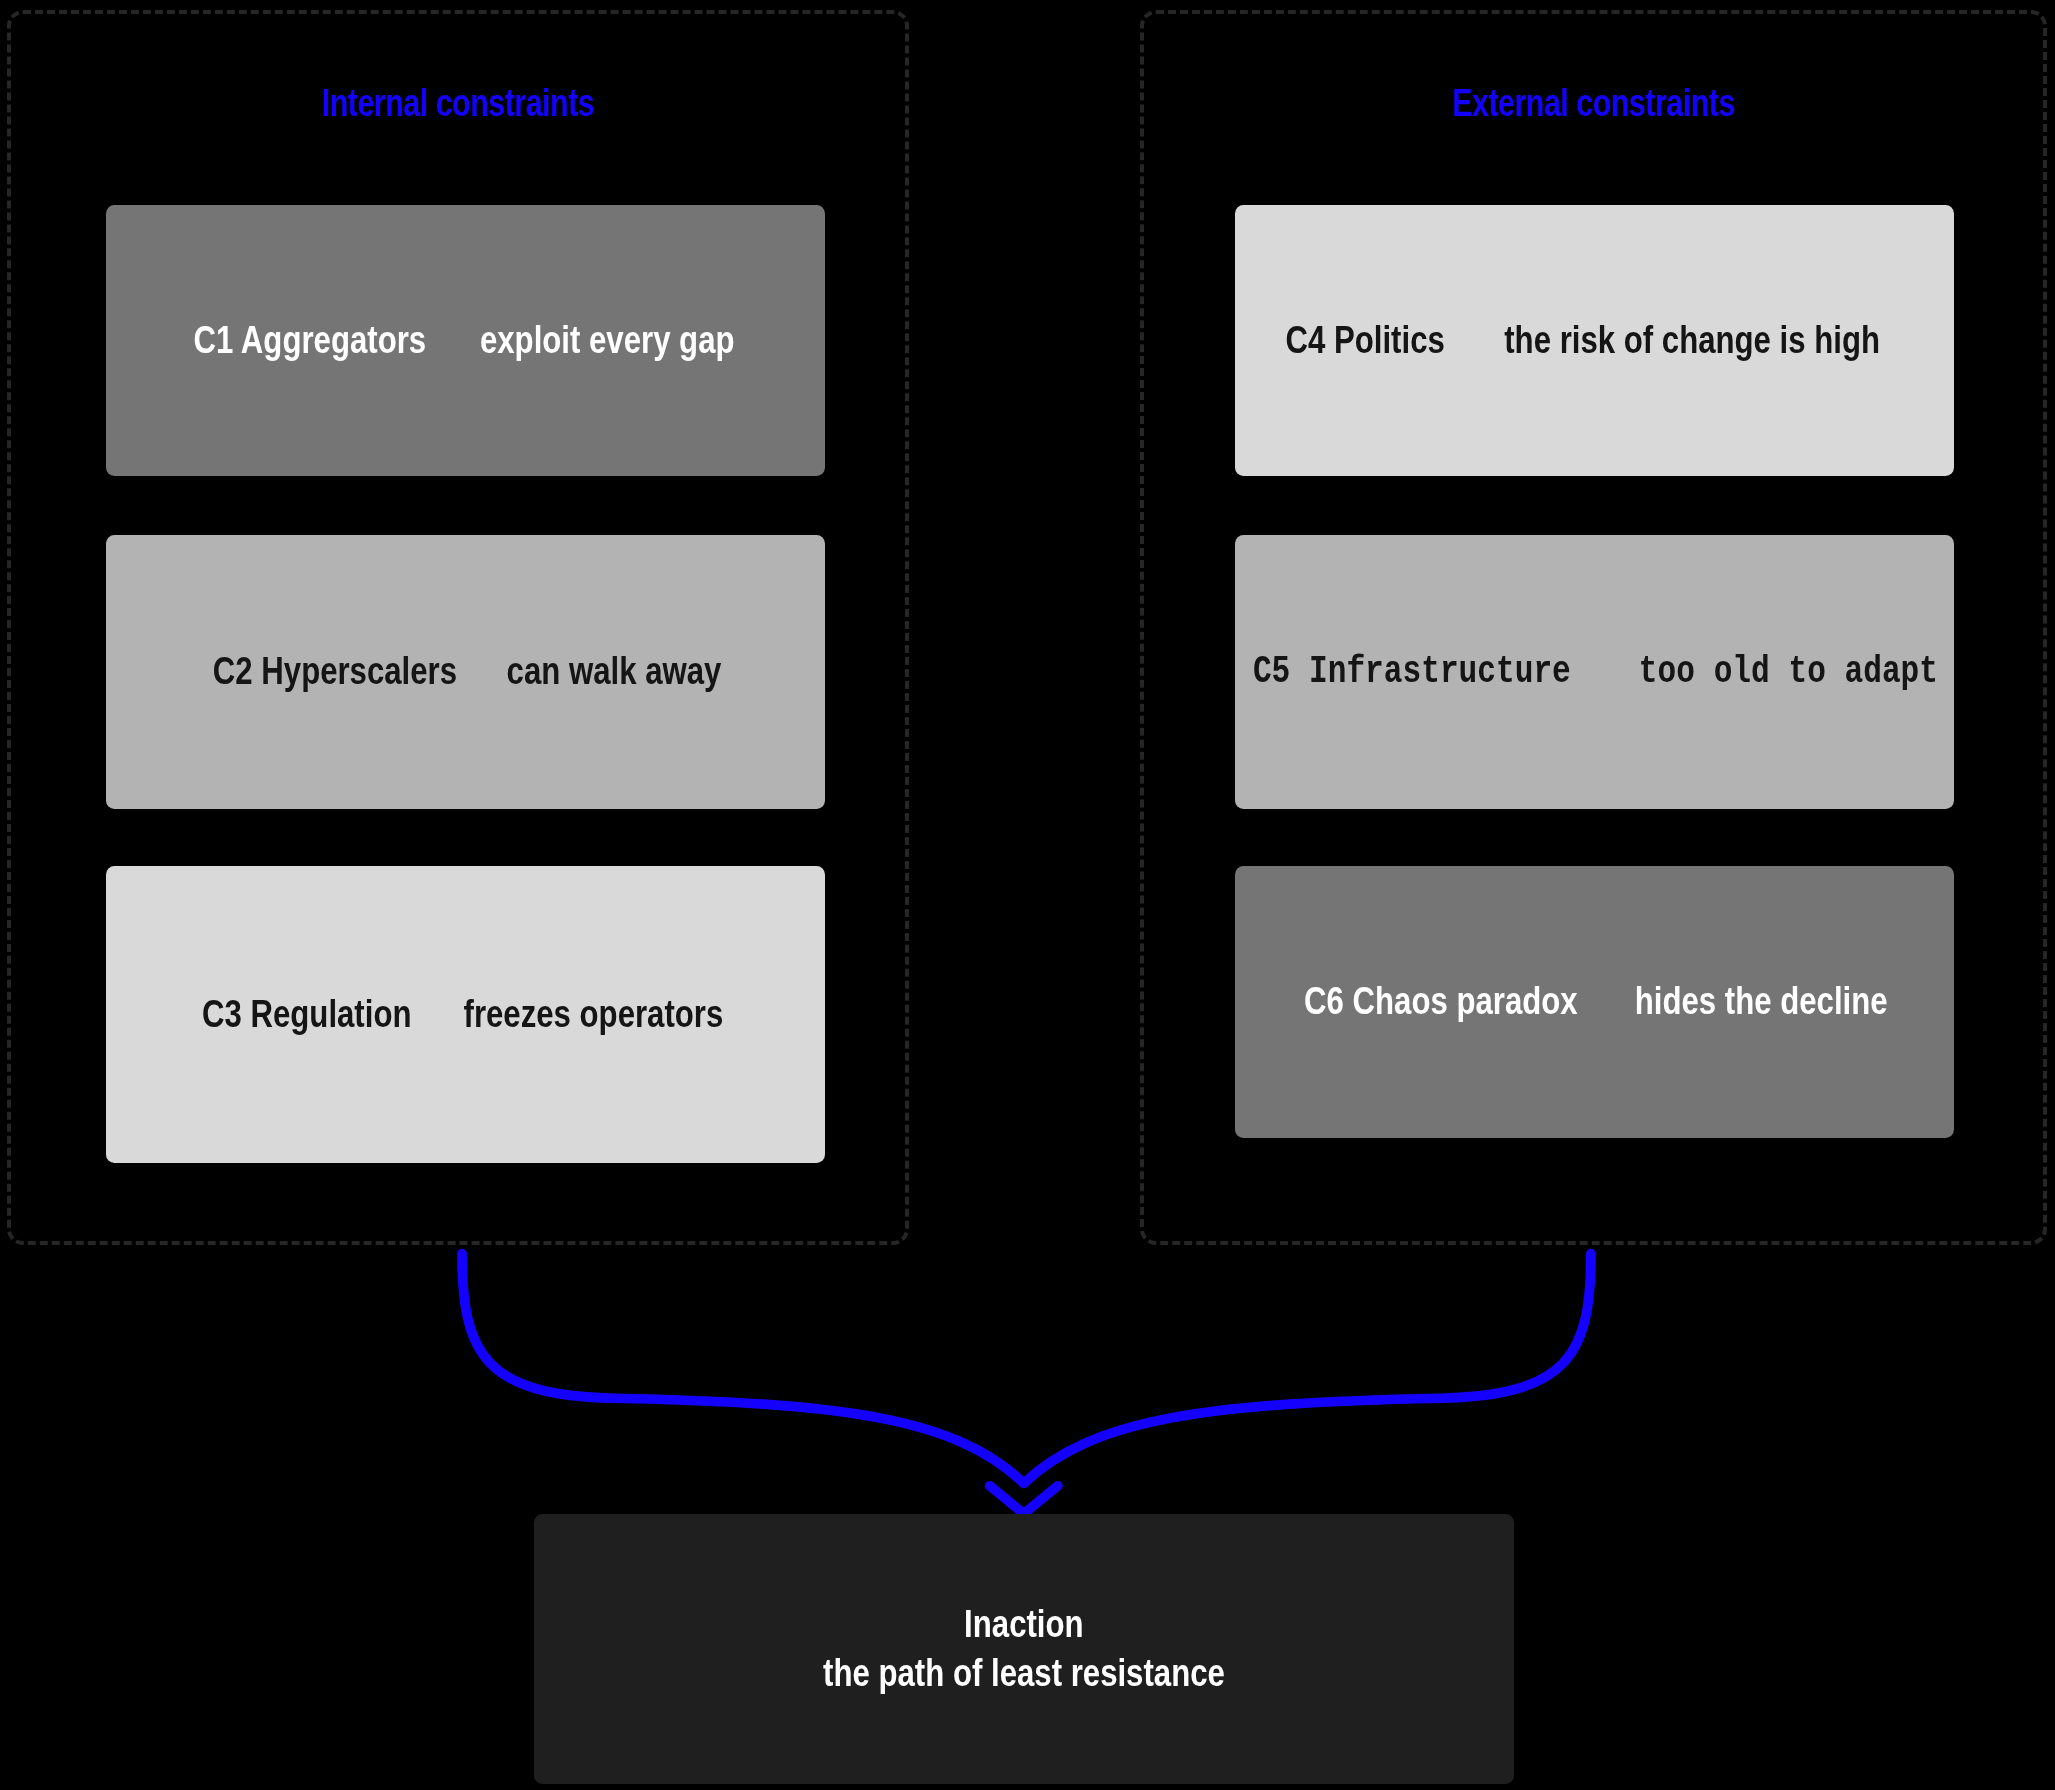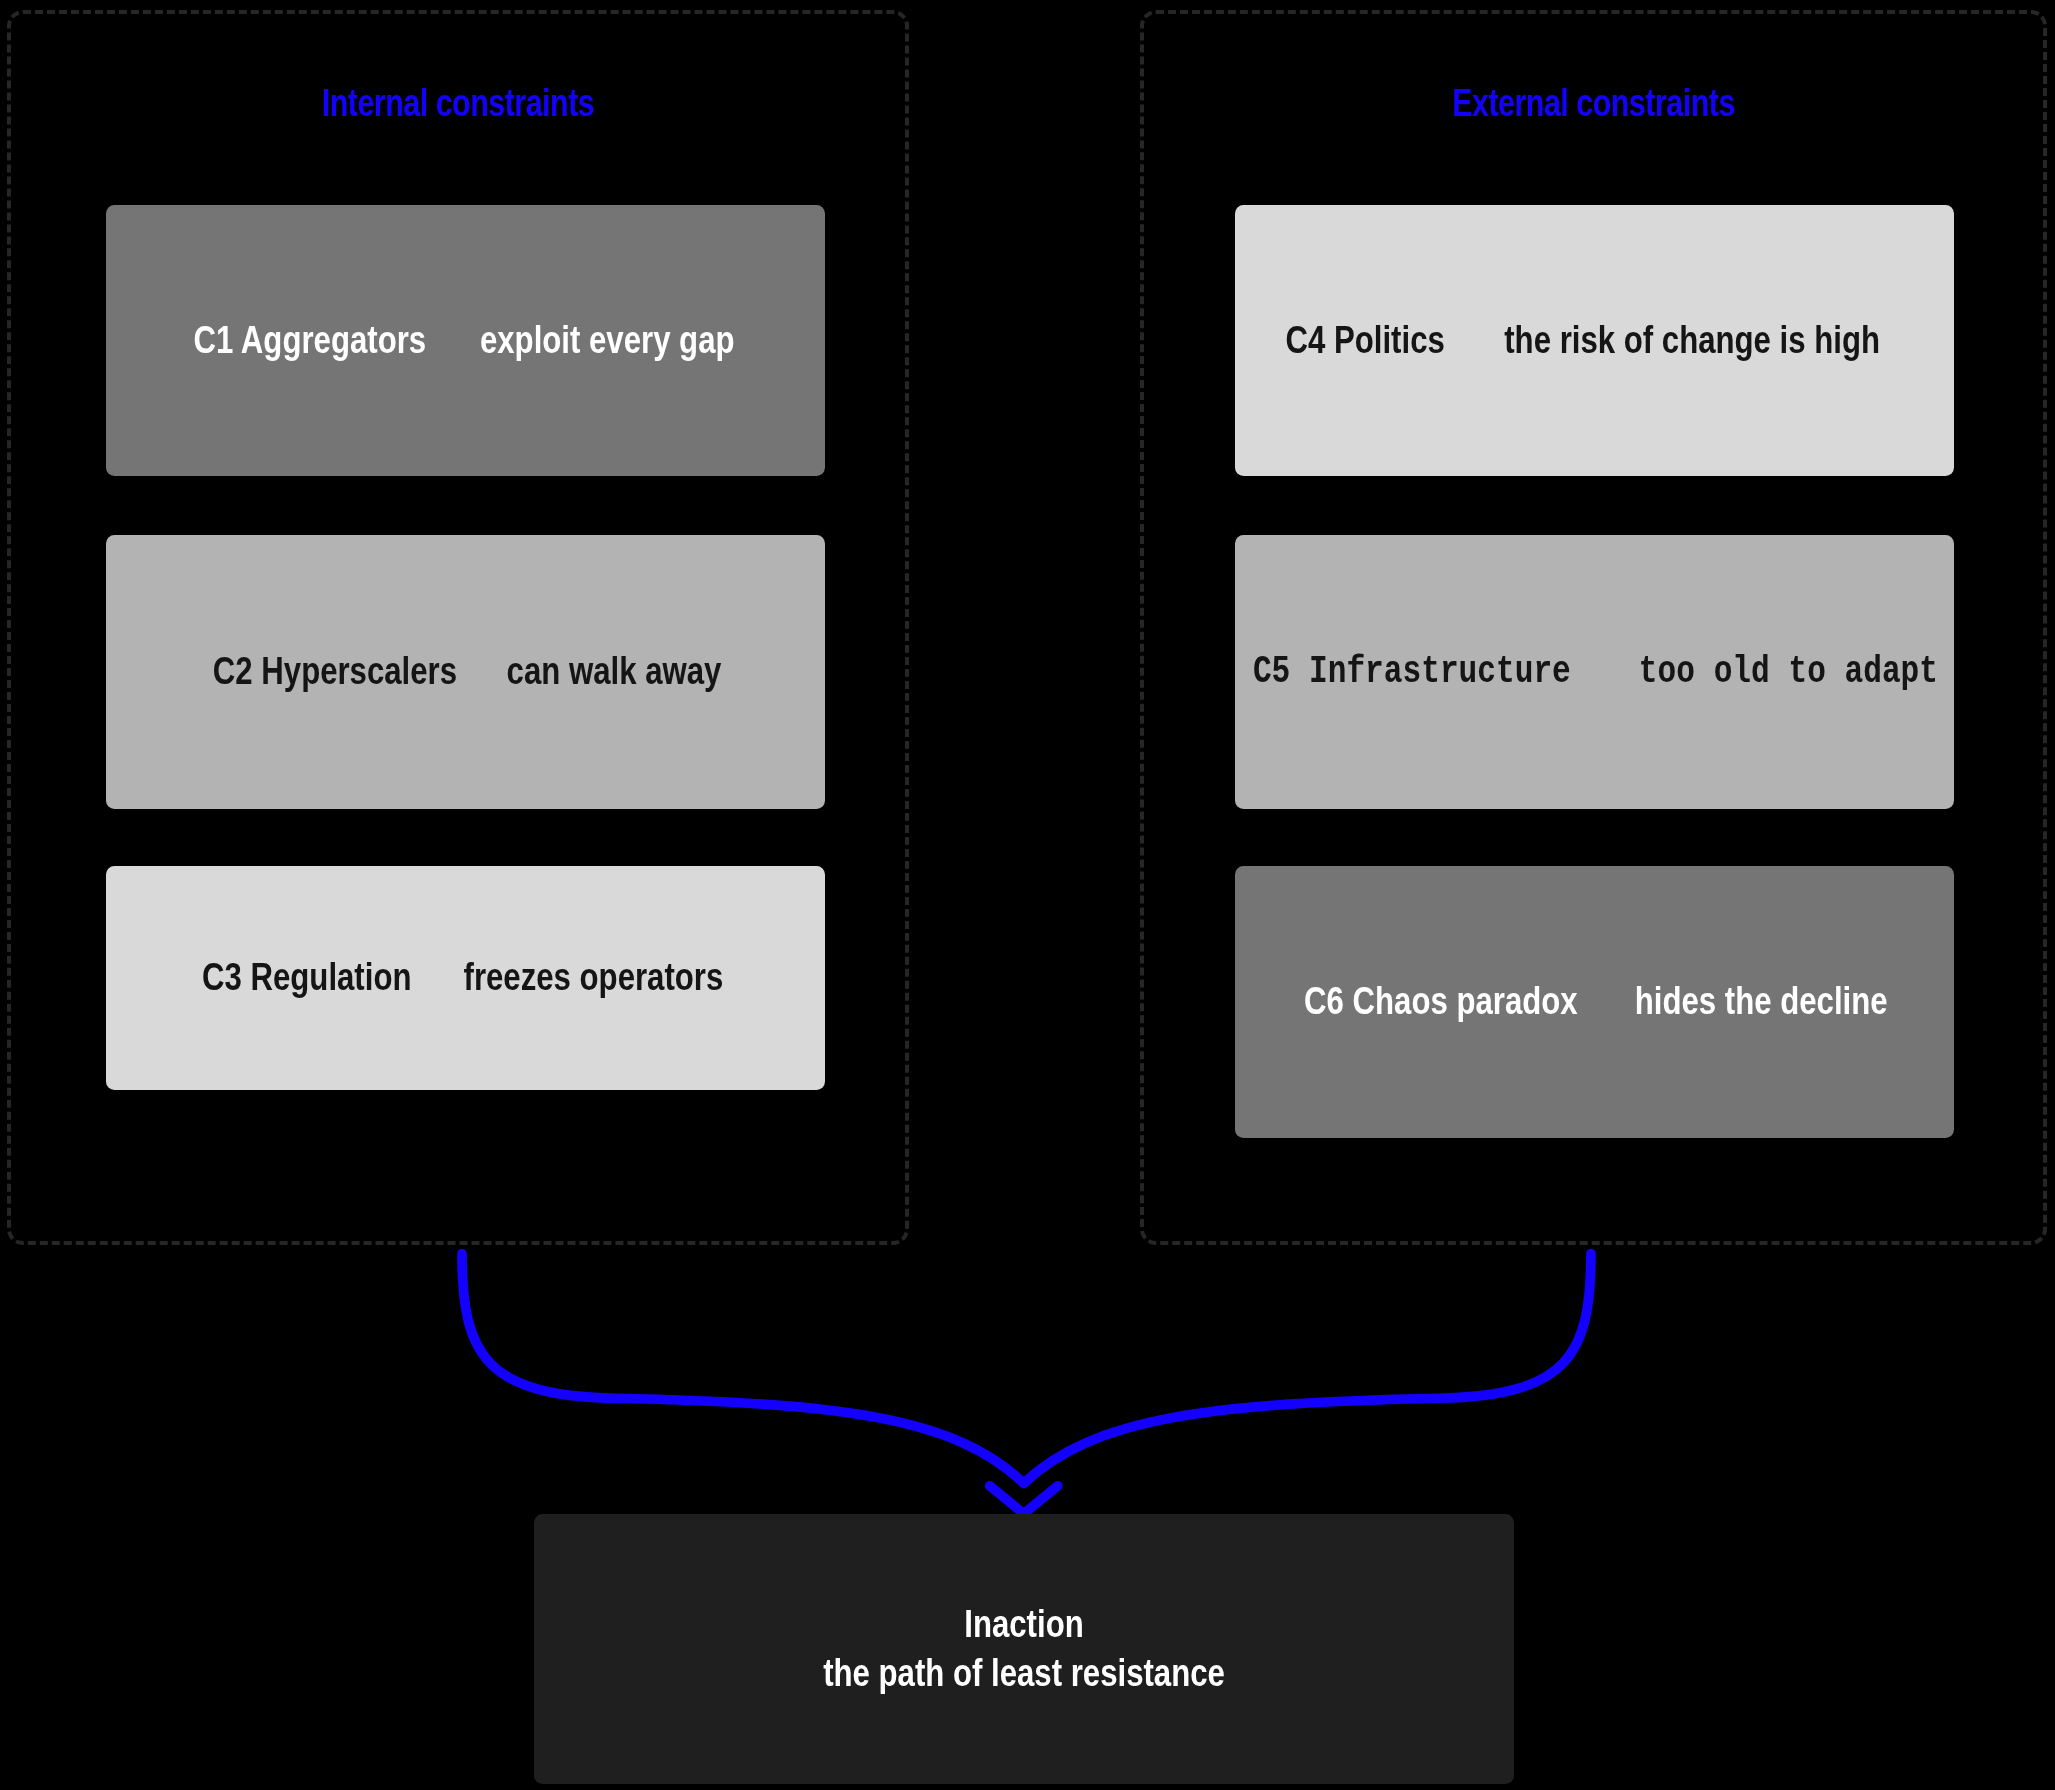--- a/index.html
+++ b/index.html
@@ -83,39 +83,40 @@
     transform: scaleX(0.82);
     transform-origin: center center;
   }
 
   .card-dark  { background: #757575; color: #ffffff; }
   .card-mid   { background: #b3b3b3; color: #151515; }
   .card-light { background: #d9d9d9; color: #151515; }
 
   #card-c1 { left: 106px;  top: 205px;  width: 719px; height: 271px; }
   #card-c2 { left: 106px;  top: 535px;  width: 719px; height: 274px; text-align: center; }
-  #card-c3 { left: 106px;  top: 866px; width: 719px; height: 224px; }
+  #card-c3 { left: 106px;  top: 866px; width: 719px; height: 297px; }
 
   #card-c4 { left: 1235px; top: 205px;  width: 719px; height: 271px; }
   #card-c5 { left: 1235px; top: 535px;  width: 719px; height: 274px; font-family: Liberation Mono, monospace; }
   #card-c6 { left: 1235px; top: 866px; width: 719px; height: 272px; }
 
   
   #card-outcome {
     position: absolute;
     left: 534px;
     top: 1514px;
     width: 980px;
     height: 270px;
     box-sizing: border-box;
     background: #1f1f1f;
     color: #ffffff;
     border-radius: 8.5px;
     display: flex;
     flex-direction: column;
+    align-items: center;
     justify-content: center;
     text-align: center;
     font-family: "Liberation Sans Narrow", "Liberation Sans", sans-serif;
     font-weight: bold;
     line-height: 1.30;
   }
   #card-outcome .line {
     display: block;
     white-space: nowrap;
     font-size: 38px;

